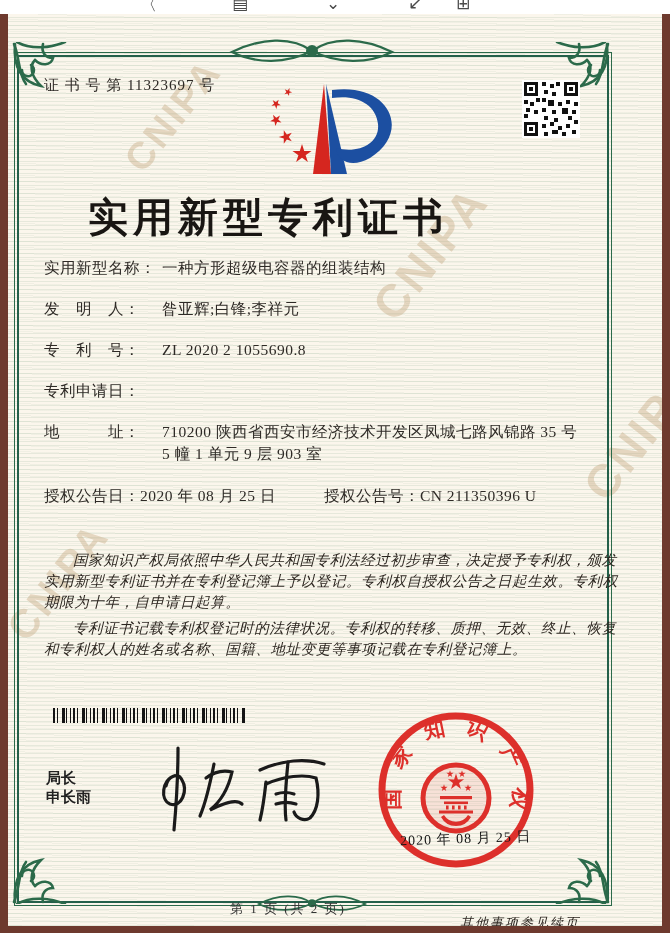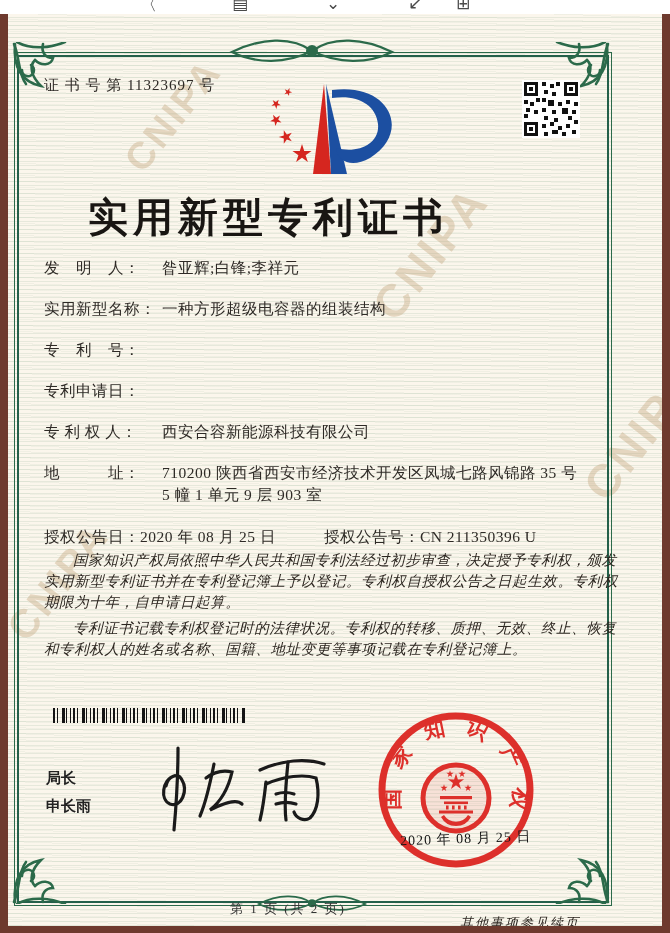--- a/index.html
+++ b/index.html
@@ -46,21 +46,21 @@
   .paras p{margin:4px 0 5px 0;text-indent:2em;}
   .barcode{position:absolute;left:45px;top:694px;width:192px;height:15px;
     background:repeating-linear-gradient(90deg,
       #141414 0 2px, transparent 2px 4px,
       #141414 4px 5px, transparent 5px 9px,
       #141414 9px 12px, transparent 12px 13px,
       #141414 13px 14px, transparent 14px 17px,
       #141414 17px 18px, transparent 18px 20px);}
   .director{position:absolute;left:38px;top:755px;font-family:"Liberation Sans","DejaVu Sans",sans-serif;
             font-weight:bold;font-size:15px;color:#222;}
-  .director div{margin-bottom:9px;}
+  .director div{margin-bottom:0;}
   .sig{position:absolute;left:140px;top:728px;}
   .seal{position:absolute;left:368px;top:696px;mix-blend-mode:multiply;opacity:0.95;}
   .sealdate{position:absolute;left:392px;top:816px;font-size:14px;color:#141414;transform:rotate(-2deg);letter-spacing:1px;}
   .pagefoot{position:absolute;left:0;top:858px;width:560px;text-align:center;font-size:13px;letter-spacing:2px;color:#333;margin-top:28px;}
   .contnote{position:absolute;left:12px;top:900px;width:560px;text-align:right;font-size:13px;font-style:italic;color:#2c2620;letter-spacing:2px;}
   svg{display:block;}
 </style>
 </head>
 <body>
 
@@ -181,36 +181,33 @@
           <rect x="7" y="7" width="4" height="4"></rect>
           <rect x="47" y="7" width="4" height="4"></rect>
           <rect x="7" y="47" width="4" height="4"></rect>
         </g>
     </svg>
 
     <div class="title">实用新型专利证书</div>
 
     <div class="fields">
       <div class="frow">
+        <span class="lab">实用新型名称：</span>
+        <span class="val">一种方形超级电容器的组装结构</span>
+      </div>
+      <div class="frow">
         <span class="lab">发　明　人：</span>
         <span class="val">昝亚辉;白锋;李祥元</span>
       </div>
       <div class="frow">
-        <span class="lab">实用新型名称：</span>
-        <span class="val">一种方形超级电容器的组装结构</span>
-      </div>
-      <div class="frow">
         <span class="lab">专　利　号：</span>
+        <span class="val">ZL 2020 2 1055690.8</span>
       </div>
       <div class="frow">
         <span class="lab">专利申请日：</span>
-      </div>
-      <div class="frow">
-        <span class="lab">专 利 权 人：</span>
-        <span class="val">西安合容新能源科技有限公司</span>
       </div>
       <div class="frow">
         <span class="lab">地　　　址：</span>
         <span class="val" style="max-width:420px">710200 陕西省西安市经济技术开发区凤城七路风锦路 35 号 5 幢 1 单元 9 层 903 室</span>
       </div>
       <div class="grantrow">
         <span class="g1">
           <span>授权公告日：</span><span>2020 年 08 月 25 日</span>
         </span>
         <span class="g2">

